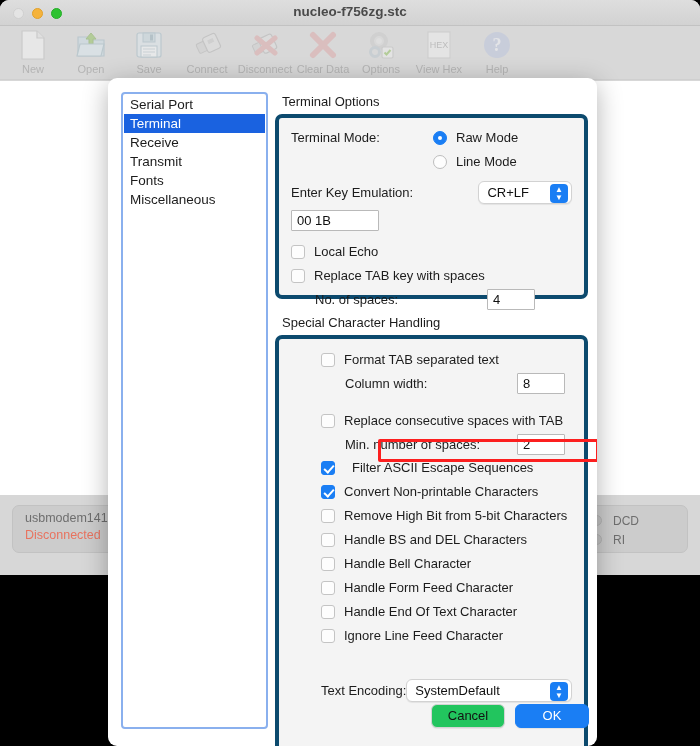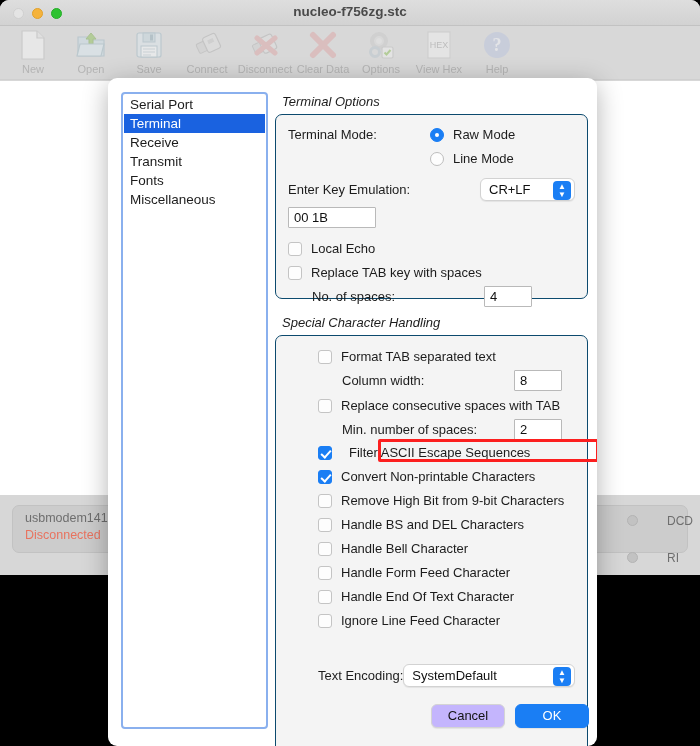--- a/index.html
+++ b/index.html
@@ -118,21 +118,20 @@
   .port-state { font-size: 12.5px; color: #e8735f; margin-top: 3px; }
 
   .sig-grid {
     display: grid;
     grid-template-columns: 22px 38px 22px 38px;
     grid-template-rows: 19px 19px;
     align-items: center;
     font-size: 12px;
     color: #6e6e6e;
     margin-left: 100px;
-    gap: 18px;
   }
   .led {
     width: 11px; height: 11px;
     border-radius: 50%;
     background: #c2c2c2;
     border: 1px solid #b4b4b4;
   }
 
   
   #black-bottom {
@@ -180,25 +179,24 @@
   #content {
     position: absolute;
     left: 160px; top: 0;
     width: 329px; height: 668px;
   }
 
   .group-title {
     font-size: 13px;
     color: #1c1c1c;
     margin: 0 0 5px 7px;
-    font-style: italic;
   }
   .group-box {
     background: #f4f4f4;
-    border: 1px solid #0c4a6e;
+    border: 4px solid #0c4a6e;
     border-radius: 7px;
     padding: 10px 12px 12px 12px;
   }
 
   .row {
     display: flex;
     align-items: center;
     min-height: 23px;
     margin-bottom: 3px;
   }
@@ -314,21 +312,21 @@
     justify-content: flex-end;
     gap: 10px;
     padding-right: 8px;
   }
   .btn {
     font-size: 13px;
     height: 24px;
     min-width: 74px;
     border-radius: 6px;
     border: 1px solid #d4d4d4;
-    background: #c4b5fd;
+    background: #22c55e;
     color: #121212;
     line-height: 22px;
     text-align: center;
     box-shadow: 0 1px 1px rgba(0,0,0,0.07);
   }
   .btn.primary {
     background: #1a7ef4;
     border-color: #1a7ef4;
     color: #ffffff;
   }
@@ -537,21 +535,21 @@
       </div>
 
       <div style="position:absolute; left:7px; top:237px; width:313px;">
         <div class="group-title">Special Character Handling</div>
         <div class="group-box" style="height:465px; padding-top:9px;padding-left:42px;">
 
           <div class="row" style="margin-bottom:1px;">
             <div class="cbox"></div>
             <div class="lbl" style="margin-left:9px;">Format TAB separated text</div>
           </div>
-          <div class="row" style="margin-bottom:2px;">
+          <div class="row" style="margin-bottom:14px;">
             <div class="lbl" style="width:196px; padding-left:24px;">Column width:</div>
             <div class="tfield" style="width:48px;">8</div>
           </div>
 
           <div class="row" style="margin-bottom:1px;">
             <div class="cbox"></div>
             <div class="lbl" style="margin-left:9px;">Replace consecutive spaces with TAB</div>
           </div>
           <div class="row" style="margin-bottom:0;">
             <div class="lbl" style="width:196px; padding-left:24px;">Min. number of spaces:</div>
@@ -561,21 +559,21 @@
           <div class="row" style="margin-bottom:1px;">
             <div class="cbox on"></div>
             <div class="lbl" style="margin-left:17px;">Filter ASCII Escape Sequences</div>
           </div>
           <div class="row" style="margin-bottom:1px;">
             <div class="cbox on"></div>
             <div class="lbl" style="margin-left:9px;">Convert Non-printable Characters</div>
           </div>
           <div class="row" style="margin-bottom:1px;">
             <div class="cbox"></div>
-            <div class="lbl" style="margin-left:9px;">Remove High Bit from 9-bit Characters</div>
+            <div class="lbl" style="margin-left:9px;">Remove High Bit from 5-bit Characters</div>
           </div>
           <div class="row" style="margin-bottom:1px;">
             <div class="cbox"></div>
             <div class="lbl" style="margin-left:9px;">Handle BS and DEL Characters</div>
           </div>
           <div class="row" style="margin-bottom:1px;">
             <div class="cbox"></div>
             <div class="lbl" style="margin-left:9px;">Handle Bell Character</div>
           </div>
           <div class="row" style="margin-bottom:1px;text-align:right;">

